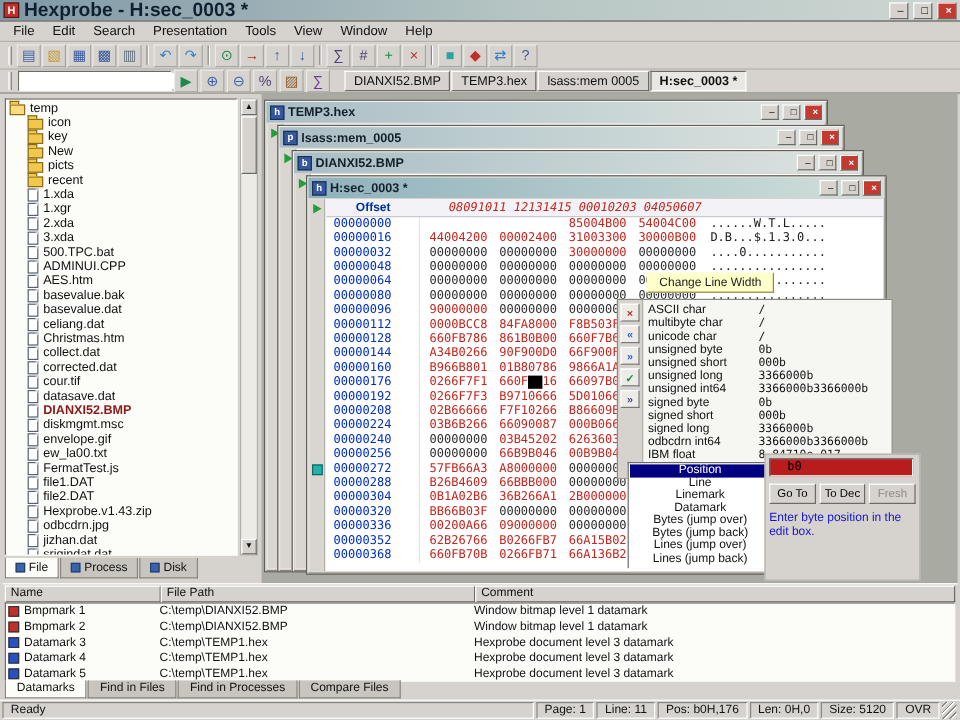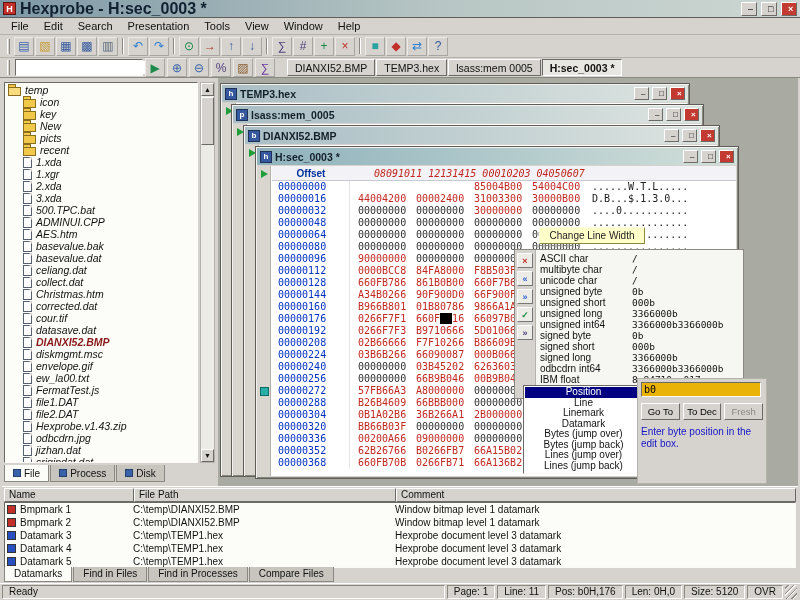--- a/index.html
+++ b/index.html
@@ -40,21 +40,21 @@
   .combo-arrow{width:15px;height:13px;margin-right:1px;display:grid;place-items:center;font-size:7px;
                background:#d6d3ce;border:1px solid;border-color:#fff #6c6a66 #6c6a66 #fff;}
   .doctabs{display:flex;margin-left:10px;gap:1px;}
   .doctab{height:17px;padding:2px 7px;background:#d6d3ce;font-size:10.5px;white-space:nowrap;
           border:1px solid;border-color:#fff #6c6a66 #6c6a66 #fff;}
   .doctab.active{background:#e9e7e1;font-weight:bold;border-color:#6c6a66 #fff #fff #6c6a66;}
 
   
   .leftpanel{position:absolute;left:2px;top:80px;width:214px;height:404px;background:#d6d3ce;}
   .tree{position:absolute;left:2px;top:2px;right:18px;bottom:21px;background:#fcfdf8;overflow:hidden;padding:1px;
-        border:1px solid;border-color:#6c6a66 #fbfaf8 #fbfaf8 #6c6a66;font-style:italic;}
+        border:1px solid;border-color:#6c6a66 #fbfaf8 #fbfaf8 #6c6a66;}
   .tree-item{display:flex;align-items:center;gap:4px;height:12px;font-size:10.5px;white-space:nowrap;}
   .tree-item.lv0{padding-left:2px;}
   .tree-item.lv1{padding-left:17px;align-items:center;}
   .tree-item.sel .tree-label{color:#8a1a1a;font-weight:bold;}
   .ic-folder,.ic-folder-open{width:13px;height:9px;background:#f2c84b;border:1px solid #8a6d1f;position:relative;flex:none;margin-top:2px;}
   .ic-folder::before,.ic-folder-open::before{content:"";position:absolute;left:-1px;top:-4px;width:6px;height:2px;
         background:#f2c84b;border:1px solid #8a6d1f;border-bottom:none;}
   .ic-folder-open{background:#f8dc7e;}
   .ic-file{width:9px;height:11px;background:#fff;border:1px solid #56606e;flex:none;position:relative;}
   .ic-file::before{content:"";position:absolute;right:-1px;top:-1px;border-left:3px solid transparent;border-top:3px solid #d6d3ce;}
@@ -117,21 +117,21 @@
   .insp-rows{flex:1;padding:3px 4px;font-size:10px;overflow:hidden;}
   .insp-row{display:flex;height:11px;line-height:11px;}
   .insp-label{width:92px;}
   .insp-val{flex:1;font-family:"DejaVu Sans Mono",monospace;font-size:9.5px;white-space:nowrap;}
   .jumplist{position:absolute;left:265px;top:219px;width:118px;height:89px;background:#fff;padding:1px;
             border:1px solid;border-color:#6c6a66 #fbfaf8 #fbfaf8 #6c6a66;font-size:10px;overflow:hidden;}
   .jump-item{height:10.5px;line-height:10.5px;padding-left:3px;white-space:nowrap;text-align:center;}
   .jump-item.sel{background:#000080;color:#fff;}
   .gotopanel{position:absolute;left:379px;top:212px;width:130px;height:106px;background:#d6d3ce;padding:3px;
              border:1px solid #b5b2ac;}
-  .goto-input{width:120px;height:15px;background:#eab308;font-size:10px;padding:0 2px;outline:none;
+  .goto-input{width:120px;height:15px;background:#b91c1c;font-size:10px;padding:0 14px;outline:none;
               border:1px solid;border-color:#6c6a66 #fbfaf8 #fbfaf8 #6c6a66;font-family:"DejaVu Sans Mono",monospace;}
   .goto-btns{display:flex;gap:3px;margin-top:6px;}
   .gbtn{height:17px;flex:1;font-size:9.5px;background:#d6d3ce;padding:0;
         border:1px solid;border-color:#fff #6c6a66 #6c6a66 #fff;}
   .gbtn.disabled{color:#8a8880;}
   .goto-hint{margin-top:6px;color:#1515c8;font-size:10px;line-height:12px;}
 
   
   .bottompanel{position:absolute;left:2px;top:486px;width:796px;height:97px;background:#d6d3ce;border-top:1px solid #fff;}
   .dm-header{position:absolute;left:2px;top:1px;right:2px;height:14px;display:grid;grid-template-columns:130px 262px 1fr;}
@@ -410,26 +410,26 @@
           <span class="tree-label">basevalue.dat</span>
         </div>
 
         <div class="tree-item lv1">
           <span class="treeic ic-file"></span>
           <span class="tree-label">celiang.dat</span>
         </div>
 
         <div class="tree-item lv1">
           <span class="treeic ic-file"></span>
+          <span class="tree-label">Christmas.htm</span>
+        </div>
+
+        <div class="tree-item lv1">
+          <span class="treeic ic-file"></span>
           <span class="tree-label">collect.dat</span>
-        </div>
-
-        <div class="tree-item lv1">
-          <span class="treeic ic-file"></span>
-          <span class="tree-label">Christmas.htm</span>
         </div>
 
         <div class="tree-item lv1">
           <span class="treeic ic-file"></span>
           <span class="tree-label">corrected.dat</span>
         </div>
 
         <div class="tree-item lv1">
           <span class="treeic ic-file"></span>
           <span class="tree-label">cour.tif</span>

